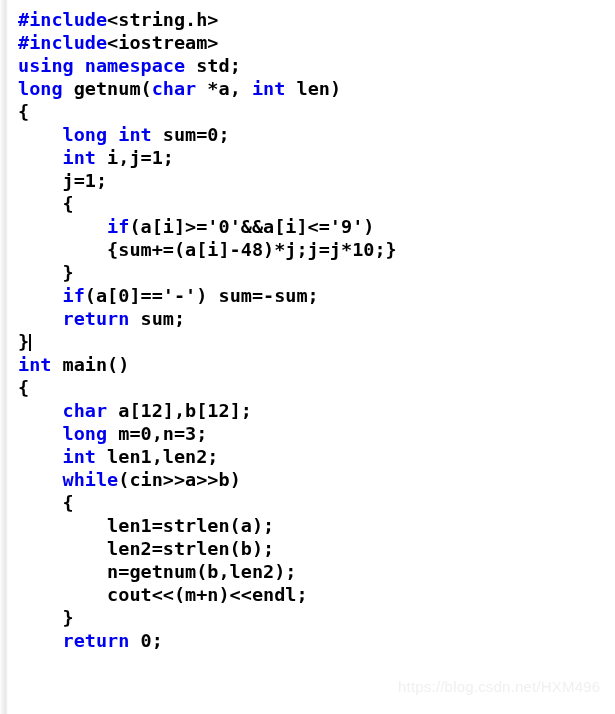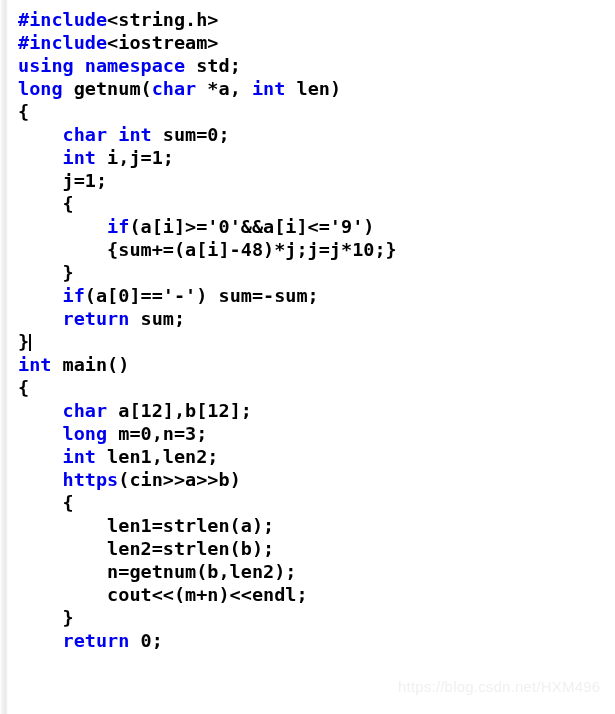--- a/index.html
+++ b/index.html
@@ -81,36 +81,36 @@
 <div id="screenshot">
 
   <div id="gutter-strip"></div>
 
   <div id="code-area">
       <div class="code-line"><span class="kw">#include</span><span class="pl">&lt;string.h&gt;</span></div>
       <div class="code-line"><span class="kw">#include</span><span class="pl">&lt;iostream&gt;</span></div>
       <div class="code-line"><span class="kw">using namespace</span><span class="pl"> std;</span></div>
       <div class="code-line"><span class="kw">long</span><span class="pl"> getnum(</span><span class="kw">char</span><span class="pl"> *a, </span><span class="kw">int</span><span class="pl"> len)</span></div>
       <div class="code-line"><span class="pl">{</span></div>
-      <div class="code-line"><span class="pl">    </span><span class="kw">char int</span><span class="pl"> sum=0;</span></div>
+      <div class="code-line"><span class="pl">    </span><span class="kw">long int</span><span class="pl"> sum=0;</span></div>
       <div class="code-line"><span class="pl">    </span><span class="kw">int</span><span class="pl"> i,j=1;</span></div>
       <div class="code-line"><span class="pl">    j=1;</span></div>
       <div class="code-line"><span class="pl">    {</span></div>
       <div class="code-line"><span class="pl">        </span><span class="kw">if</span><span class="pl">(a[i]&gt;='0'&amp;&amp;a[i]&lt;='9')</span></div>
       <div class="code-line"><span class="pl">        {sum+=(a[i]-48)*j;j=j*10;}</span></div>
       <div class="code-line"><span class="pl">    }</span></div>
       <div class="code-line"><span class="pl">    </span><span class="kw">if</span><span class="pl">(a[0]=='-') sum=-sum;</span></div>
       <div class="code-line"><span class="pl">    </span><span class="kw">return</span><span class="pl"> sum;</span></div>
       <div class="code-line"><span class="pl">}</span><span class="caret"></span></div>
       <div class="code-line"><span class="kw">int</span><span class="pl"> main()</span></div>
       <div class="code-line"><span class="pl">{</span></div>
       <div class="code-line"><span class="pl">    </span><span class="kw">char</span><span class="pl"> a[12],b[12];</span></div>
       <div class="code-line"><span class="pl">    </span><span class="kw">long</span><span class="pl"> m=0,n=3;</span></div>
       <div class="code-line"><span class="pl">    </span><span class="kw">int</span><span class="pl"> len1,len2;</span></div>
-      <div class="code-line"><span class="pl">    </span><span class="kw">https</span><span class="pl">(cin&gt;&gt;a&gt;&gt;b)</span></div>
+      <div class="code-line"><span class="pl">    </span><span class="kw">while</span><span class="pl">(cin&gt;&gt;a&gt;&gt;b)</span></div>
       <div class="code-line"><span class="pl">    {</span></div>
       <div class="code-line"><span class="pl">        len1=strlen(a);</span></div>
       <div class="code-line"><span class="pl">        len2=strlen(b);</span></div>
       <div class="code-line"><span class="pl">        n=getnum(b,len2);</span></div>
       <div class="code-line"><span class="pl">        cout&lt;&lt;(m+n)&lt;&lt;endl;</span></div>
       <div class="code-line"><span class="pl">    }</span></div>
       <div class="code-line"><span class="pl">    </span><span class="kw">return</span><span class="pl"> 0;</span></div>
     </div>
 
   <div id="watermark">https://blog.csdn.net/HXM496</div>

